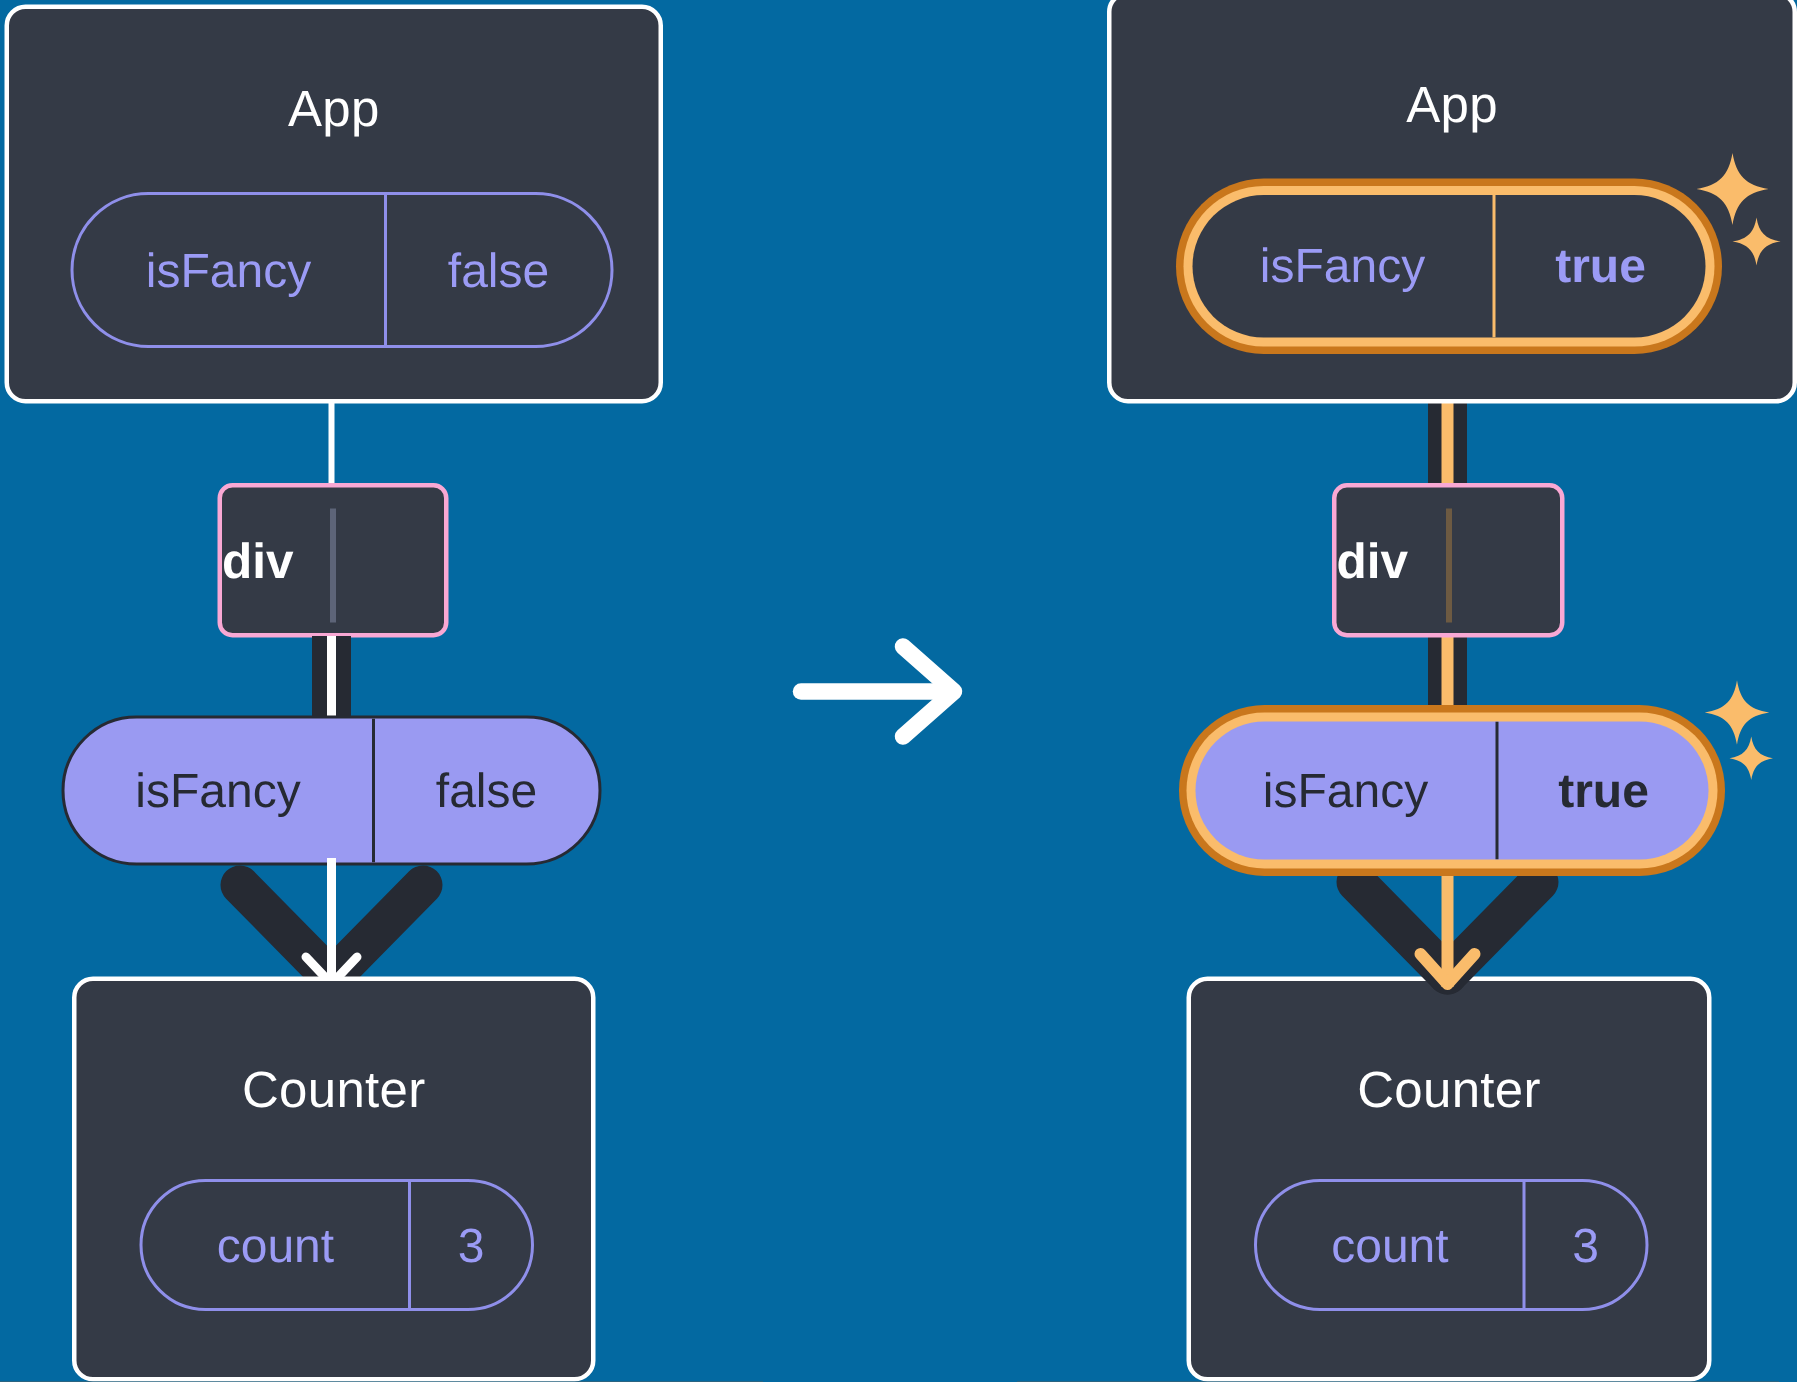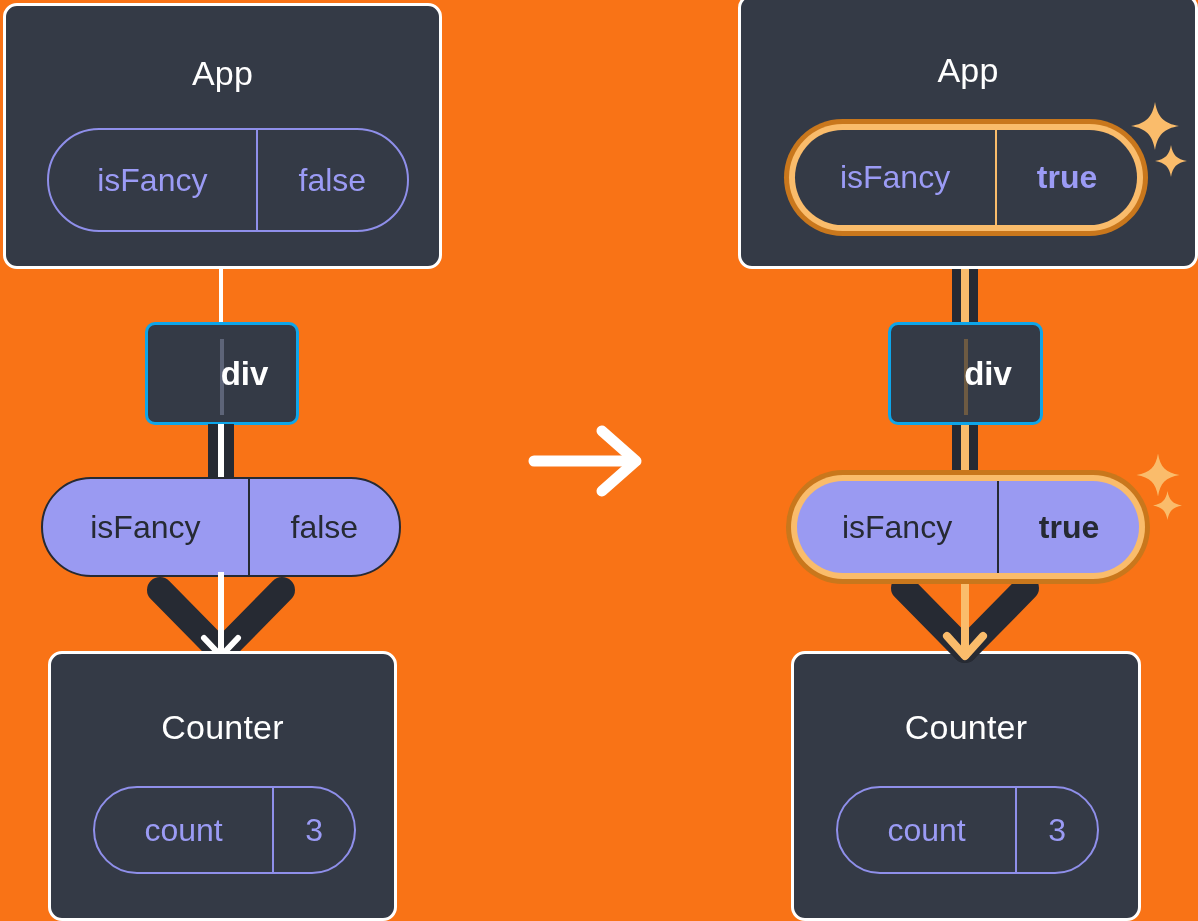--- a/index.html
+++ b/index.html
@@ -8,21 +8,21 @@
     width: 1198px;
     height: 921px;
     overflow: hidden;
     background: #4a626b;
     font-family: "Liberation Sans", sans-serif;
   }
   #stage {
     position: relative;
     width: 1198px;
     height: 921px;
-    background: #f97316;
+    background: #0369a1;
   }
 
   
   .node-box {
     position: absolute;
     background: #343a46;
     border: 3px solid #ffffff;
     border-radius: 14px;
   }
   .node-title {
@@ -31,26 +31,25 @@
     text-align: center;
     color: #ffffff;
     font-size: 34px;
     font-weight: 400;
     letter-spacing: .2px;
     white-space: nowrap;
   }
   .div-box {
     position: absolute;
     background: #343a46;
-    border: 3px solid #0ea5e9;
+    border: 3px solid #f9a8d4;
     border-radius: 10px;
     display: flex;
     align-items: center;
-    justify-content: center;
-    padding-left: 45px;
+    justify-content: flex-start;
   }
   .div-label {
     color: #ffffff;
     font-size: 33px;
     font-weight: 700;
     position: relative;
     z-index: 4;
   }
 
   

